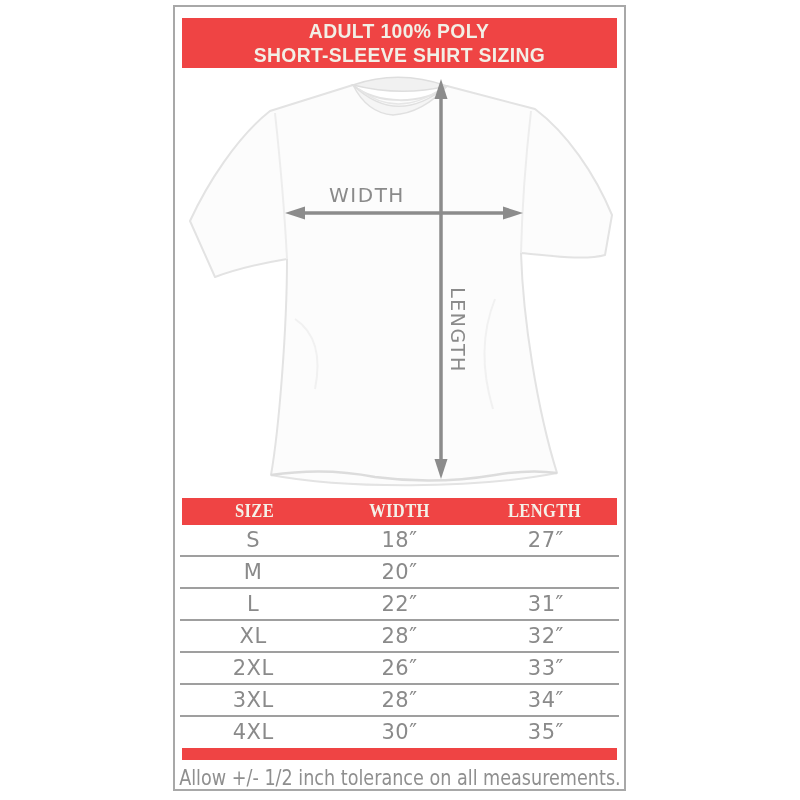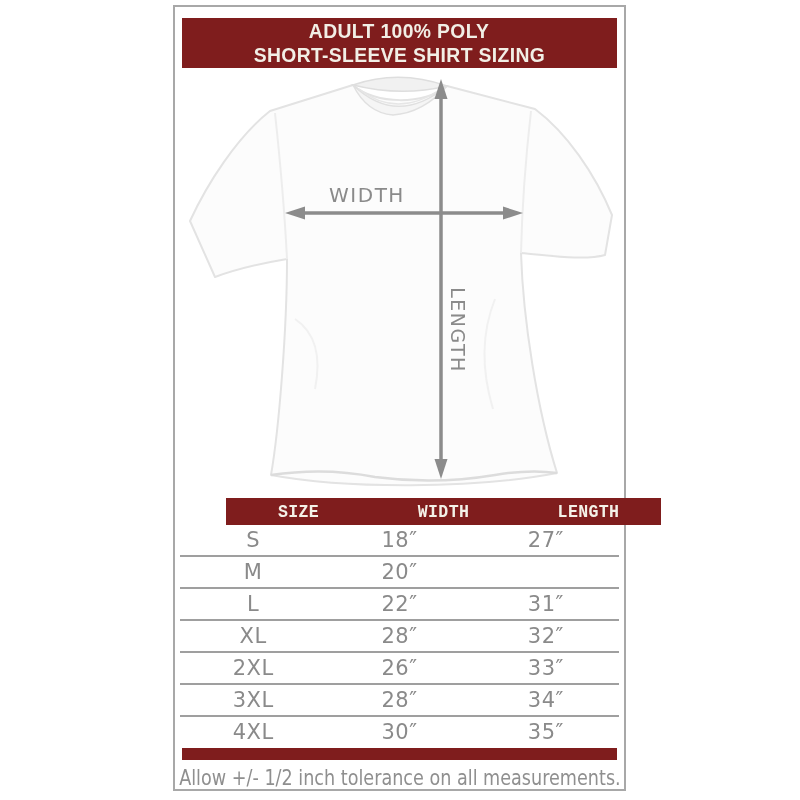--- a/index.html
+++ b/index.html
@@ -4,33 +4,33 @@
 <style>
   html,body{margin:0;padding:0;}
   body{
     width:800px;height:800px;background:#ffffff;position:relative;
     font-family:"DejaVu Sans", sans-serif;overflow:hidden;
   }
   .frame{
     position:absolute;left:173px;top:5px;width:453px;height:786px;
     border:2px solid #a8a8a8;box-sizing:border-box;background:#ffffff;
   }
-  .graybar{background:#7f1d1d;}
+  .graybar{background:#ef4444;}
   .title-bar{
     position:absolute;left:7px;top:11px;width:435px;height:50px;
     display:flex;flex-direction:column;align-items:center;justify-content:center;
     color:#f2efe6;font-family:"Liberation Sans", sans-serif;font-weight:bold;
   }
   .title-line{display:block;font-size:21px;line-height:24px;letter-spacing:.4px;
     transform:scaleX(.92);transform-origin:center;white-space:nowrap;}
   .diagram-svg{position:absolute;left:0;top:62px;width:449px;height:429px;}
   .table-header{
     position:absolute;left:7px;top:491px;width:435px;height:27px;
     display:grid;grid-template-columns:1fr 1fr 1fr;align-items:center;
-    color:#f4f1e8;font-family:Liberation Mono, monospace;font-weight:bold;margin-left:44px;
+    color:#f4f1e8;font-family:Liberation Serif, serif;font-weight:bold;
   }
   .table-header .th{text-align:center;font-size:18px;letter-spacing:.4px;
     transform:scaleX(.92);white-space:nowrap;}
   .rows{position:absolute;left:5px;top:518px;width:439px;}
   .row{
     display:grid;grid-template-columns:1fr 1fr 1fr;align-items:center;height:30px;
     border-bottom:2px solid #9f9f9f;color:#8a8a8a;
   }
   .row:last-child{border-bottom:none;}
   .row .td{text-align:center;font-size:21px;letter-spacing:.5px;}

